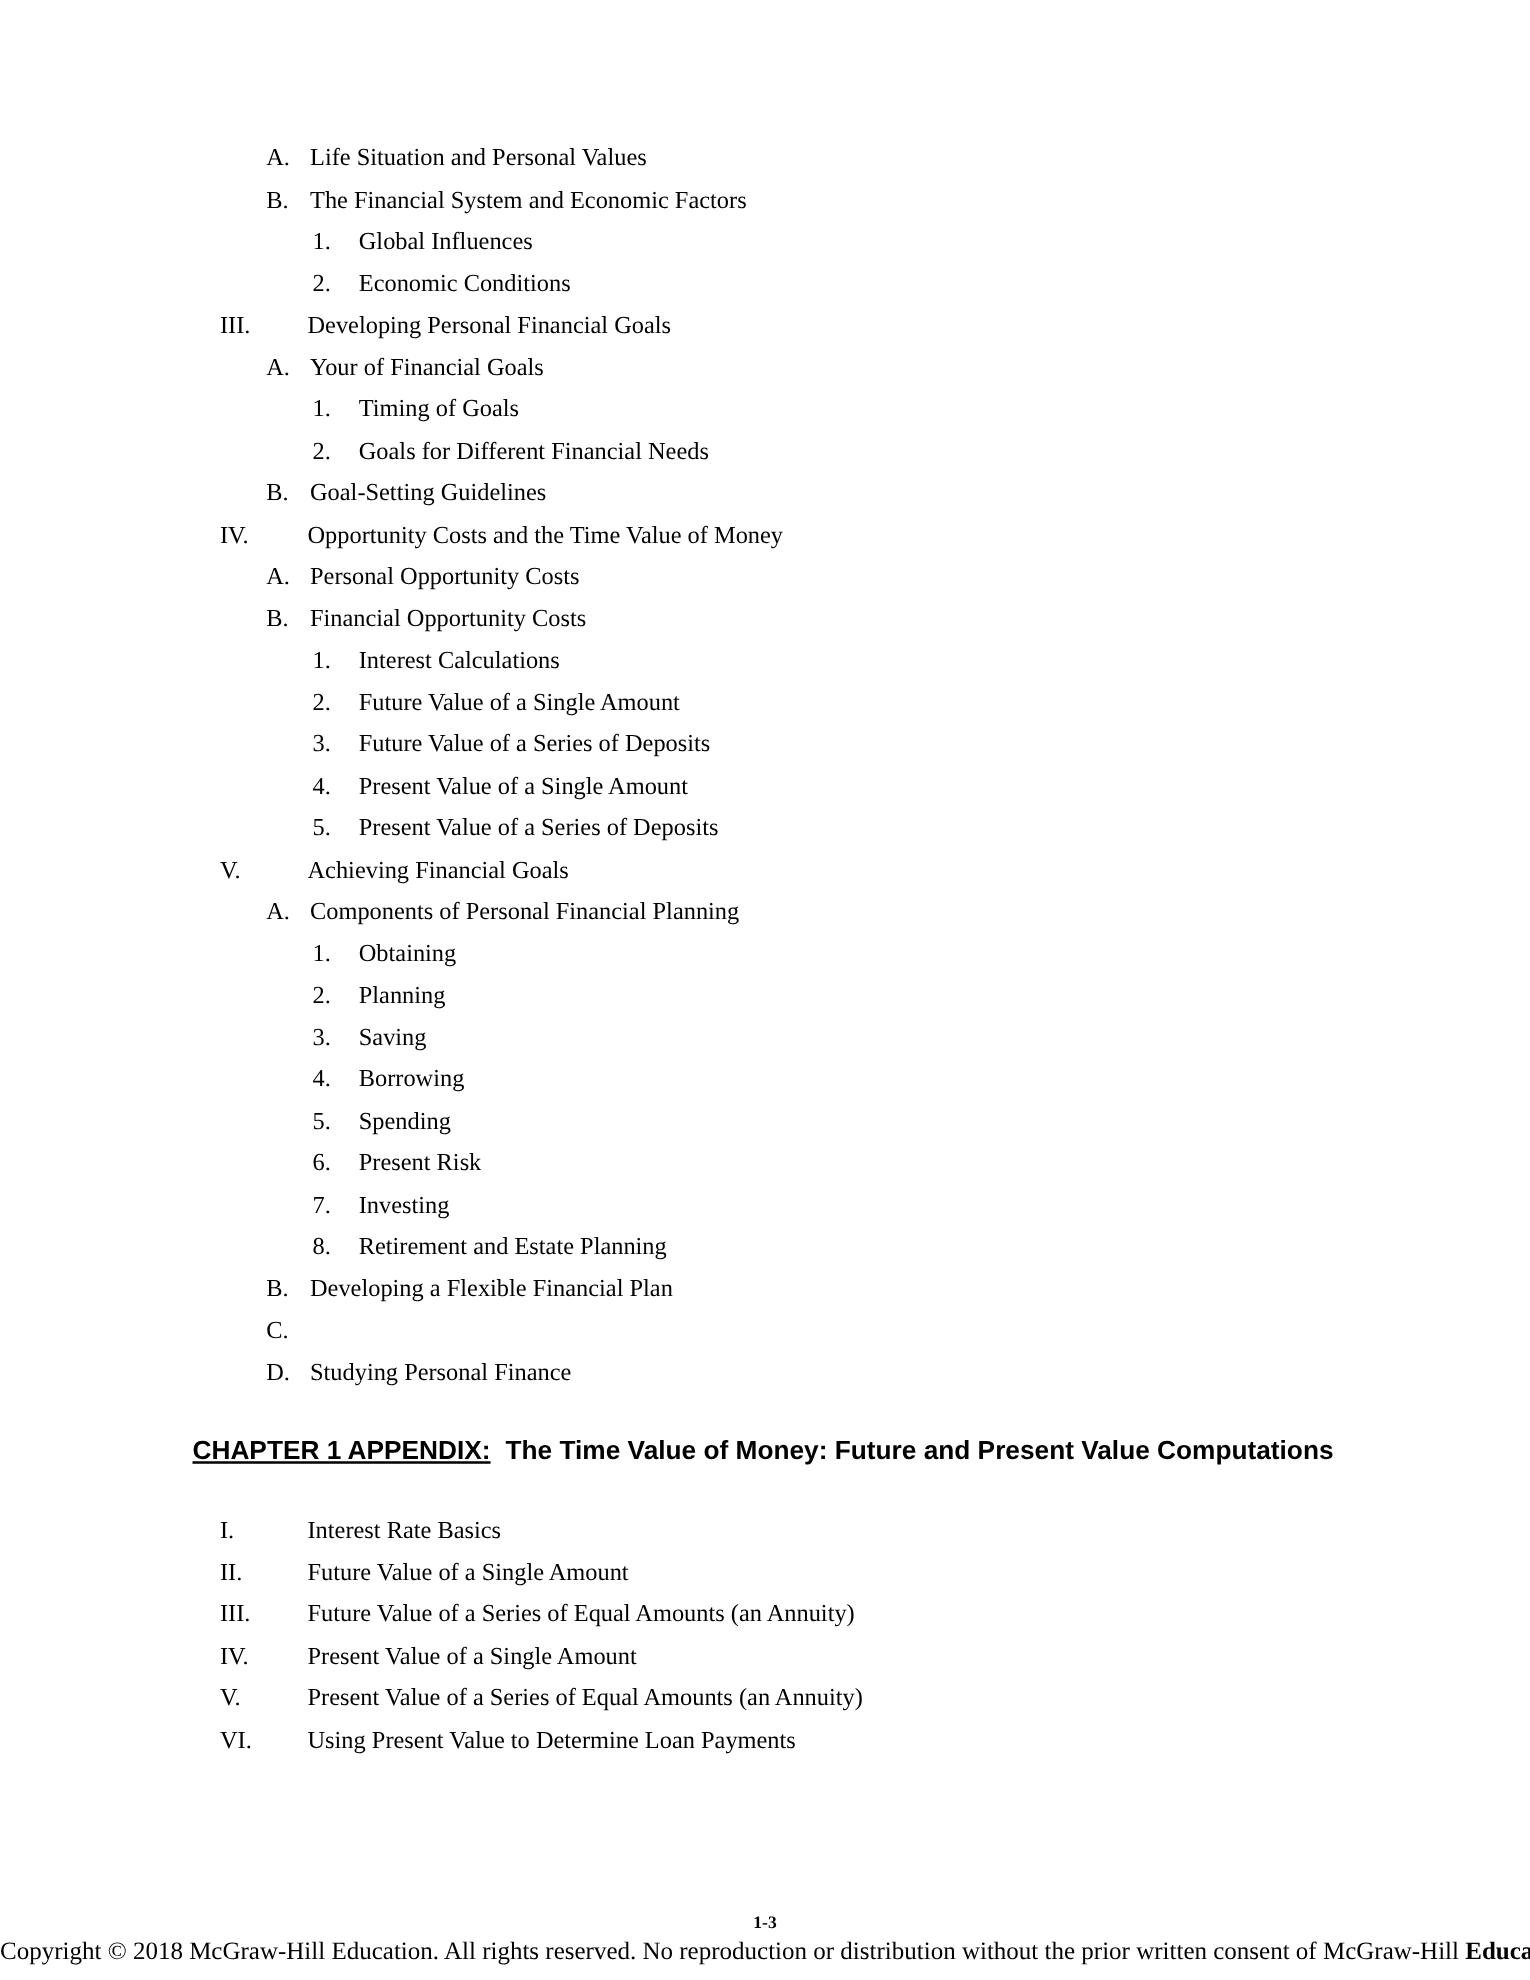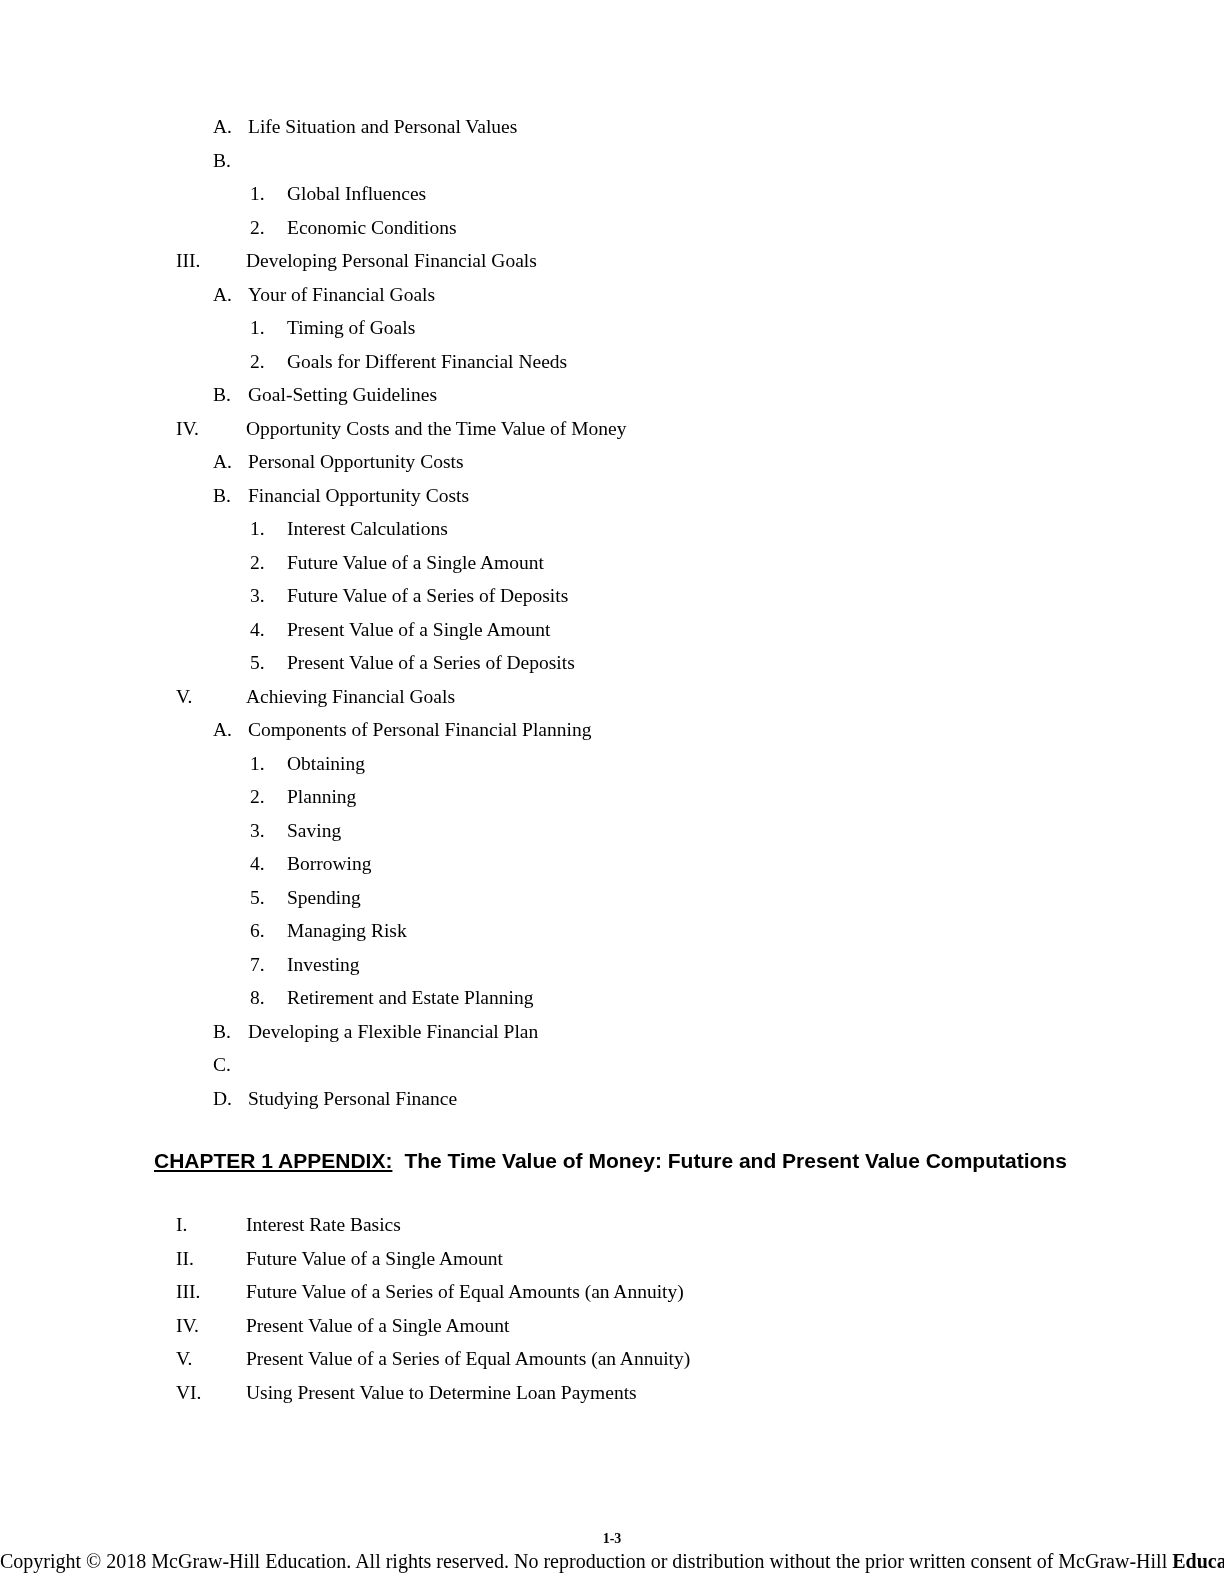--- a/index.html
+++ b/index.html
@@ -83,20 +83,21 @@
 
 <div class="page">
 
   <div class="outline">
       <div class="row level-letter">
     <span class="lbl">A.</span>
     <span class="txt">Life Situation and Personal Values</span>
   </div>
       <div class="row level-letter">
     <span class="lbl">B.</span>
+    <span class="txt">The Financial System and Economic Factors</span>
   </div>
       <div class="row level-number">
     <span class="lbl">1.</span>
     <span class="txt">Global Influences</span>
   </div>
       <div class="row level-number">
     <span class="lbl">2.</span>
     <span class="txt">Economic Conditions</span>
   </div>
       <div class="row level-roman">
@@ -174,21 +175,21 @@
       <div class="row level-number">
     <span class="lbl">4.</span>
     <span class="txt">Borrowing</span>
   </div>
       <div class="row level-number">
     <span class="lbl">5.</span>
     <span class="txt">Spending</span>
   </div>
       <div class="row level-number">
     <span class="lbl">6.</span>
-    <span class="txt">Managing Risk</span>
+    <span class="txt">Present Risk</span>
   </div>
       <div class="row level-number">
     <span class="lbl">7.</span>
     <span class="txt">Investing</span>
   </div>
       <div class="row level-number">
     <span class="lbl">8.</span>
     <span class="txt">Retirement and Estate Planning</span>
   </div>
       <div class="row level-letter">

